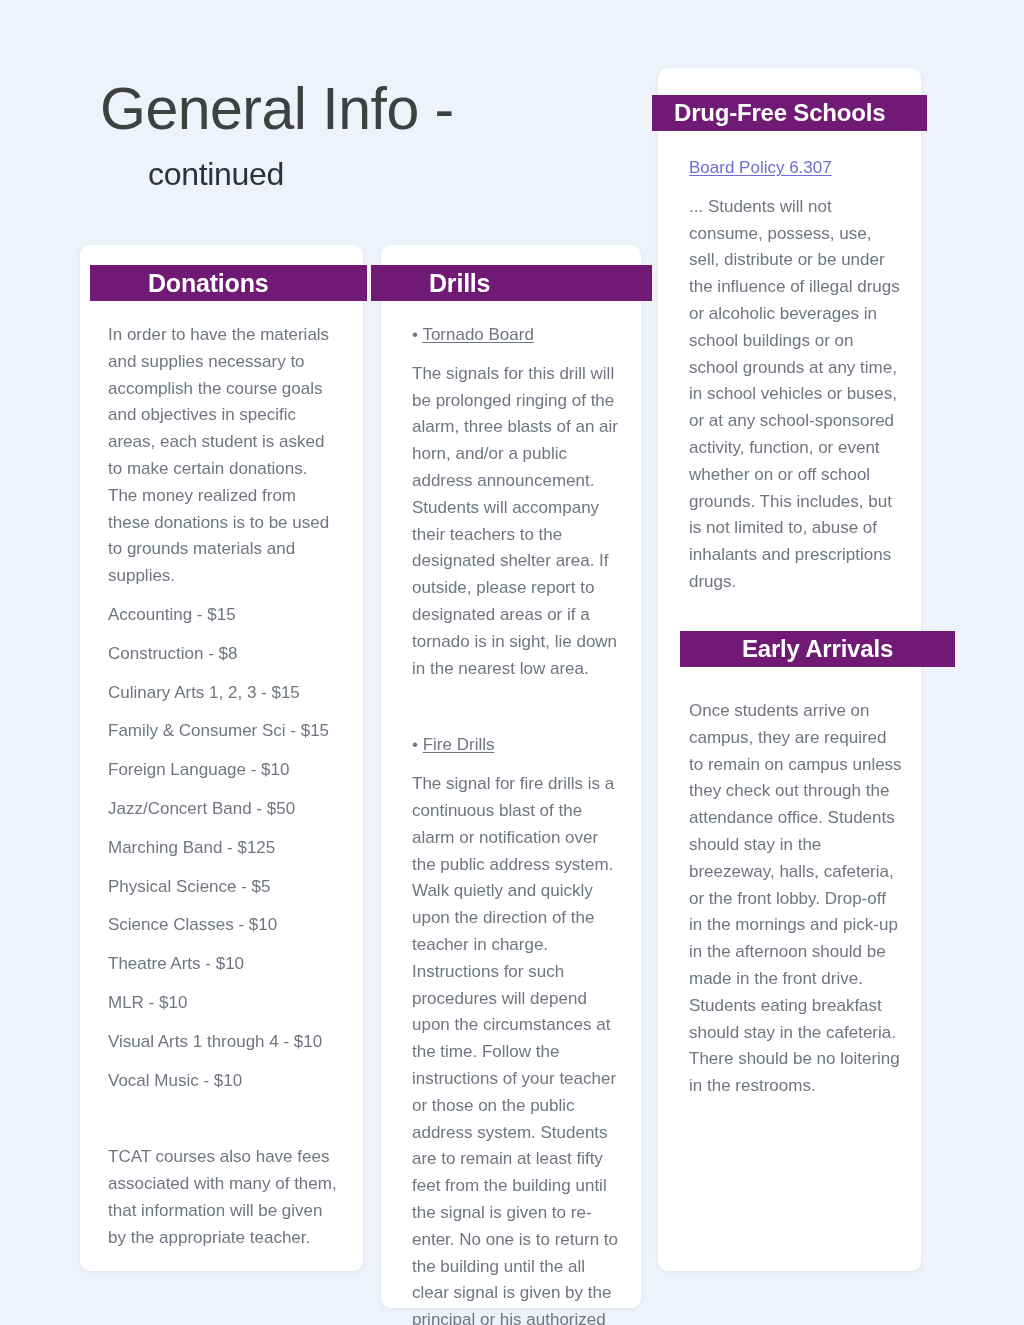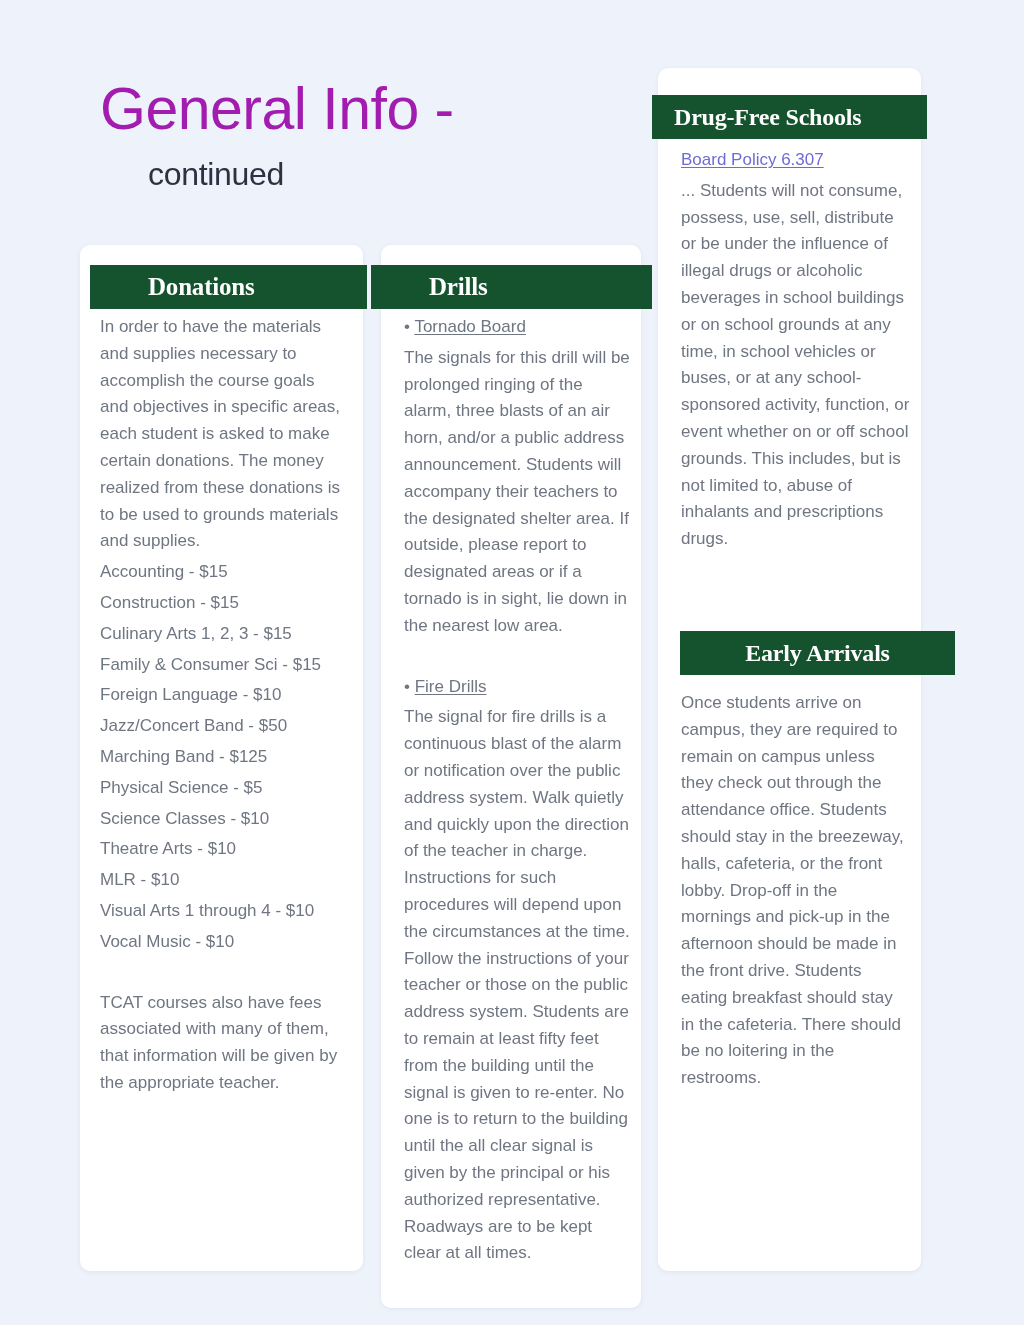--- a/index.html
+++ b/index.html
@@ -20,21 +20,21 @@
   .page-title {
     position: absolute;
     left: 100px;
     top: 78px;
     width: 560px;
   }
   .page-title .line1 {
     font-family: "Liberation Sans", sans-serif;
     font-size: 59px;
     line-height: 1.08;
-    color: #a21caf;
+    color: #404040;
     font-weight: 400;
     letter-spacing: -0.5px;
     white-space: nowrap;
   }
   .page-title .line2 {
     font-family: "Liberation Sans", sans-serif;
     font-size: 32px;
     line-height: 1.15;
     color: #2b3240;
     font-weight: 400;
@@ -66,29 +66,29 @@
   .card-right {
     left: 658px;
     top: 68px;
     width: 263px;
     height: 1203px;
   }
 
   
   .sect-head {
     position: absolute;
-    background: #14532d;
+    background: #701a75;
     color: #ffffff;
-    font-family: Liberation Serif, serif;
+    font-family: Liberation Sans, sans-serif;
     font-size: 25px;
     font-weight: 700;
     letter-spacing: -0.2px;
     display: flex;
     align-items: center;
-    height: 44px;
+    height: 36px;
   }
   .sect-head.indent { padding-left: 58px; }
   .sect-head.centered { justify-content: center; }
 
   .head-donations {
     left: 90px;
     top: 265px;
     width: 277px;
   }
   .head-drills {
@@ -133,21 +133,21 @@
     left: 677px;
     top: 143px;
     width: 237px;
   }
   .txt-early {
     left: 677px;
     top: 686px;
     width: 237px;
   }
 
-  .body-text p { margin: 4px; }
+  .body-text p { margin: 12px; }
   .body-text .gap { height: 26px; }
 
   .fee-line { white-space: nowrap; }
 
   .sub-head {
     text-decoration: underline;
     text-underline-offset: 2px;
   }
   .bullet-line { margin: 0; }
 
@@ -169,21 +169,21 @@
 <div class="card card-donations"></div>
 <div class="card card-drills"></div>
 <div class="card card-right"></div>
 
 <div class="sect-head indent head-donations">Donations</div>
 
 <div class="body-text txt-donations">
   <p>In order to have the materials and supplies necessary to accomplish the course goals and objectives in specific areas, each student is asked to make certain donations. The money realized from these donations is to be used to grounds materials and supplies.</p>
   <div>
     <p class="fee-line">Accounting - $15</p>
-    <p class="fee-line">Construction - $15</p>
+    <p class="fee-line">Construction - $8</p>
     <p class="fee-line">Culinary Arts 1, 2, 3 - $15</p>
     <p class="fee-line">Family &amp; Consumer Sci - $15</p>
     <p class="fee-line">Foreign Language - $10</p>
     <p class="fee-line">Jazz/Concert Band - $50</p>
     <p class="fee-line">Marching Band - $125</p>
     <p class="fee-line">Physical Science - $5</p>
     <p class="fee-line">Science Classes - $10</p>
     <p class="fee-line">Theatre Arts - $10</p>
     <p class="fee-line">MLR - $10</p>
     <p class="fee-line">Visual Arts 1 through 4 - $10</p>

